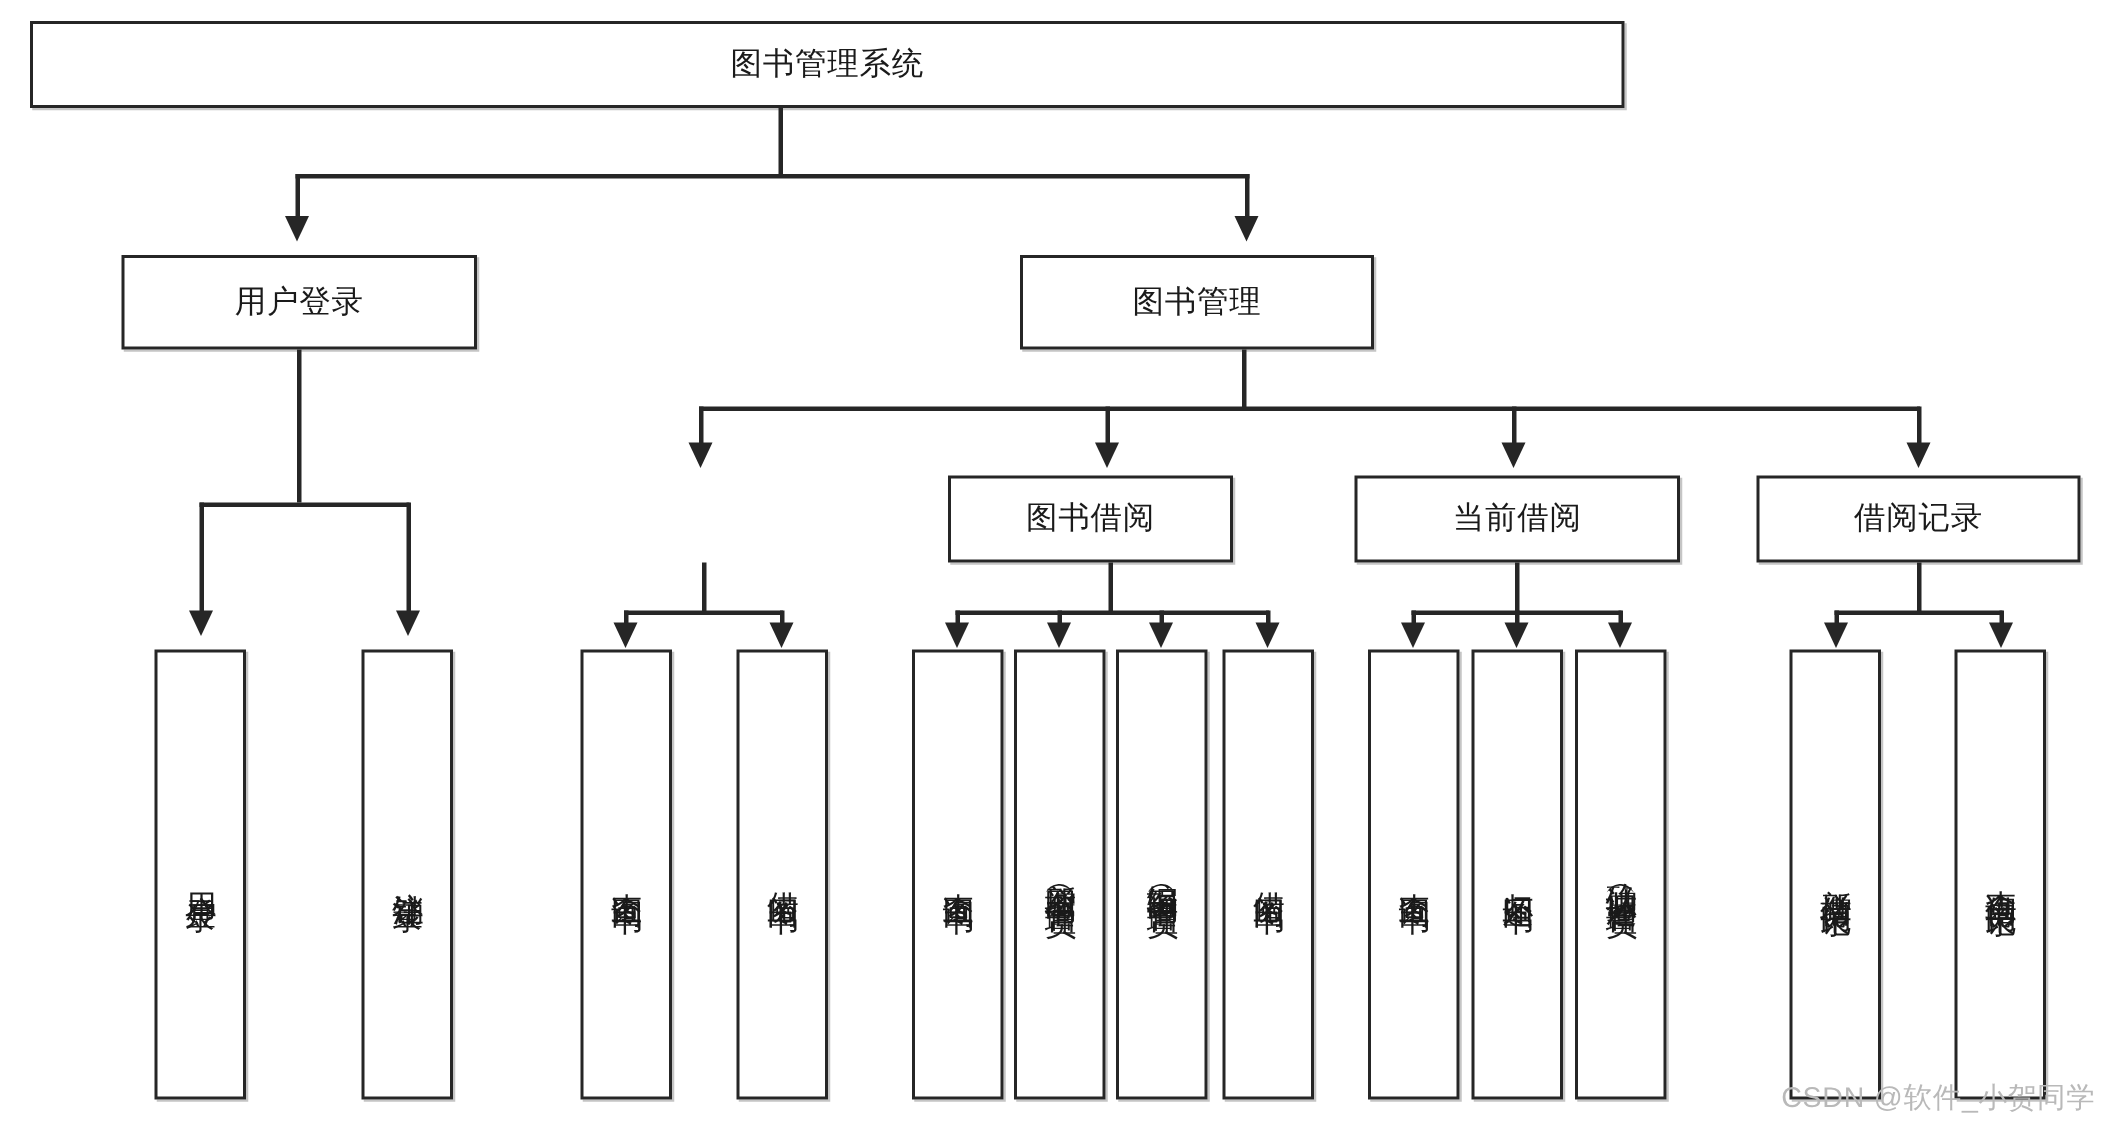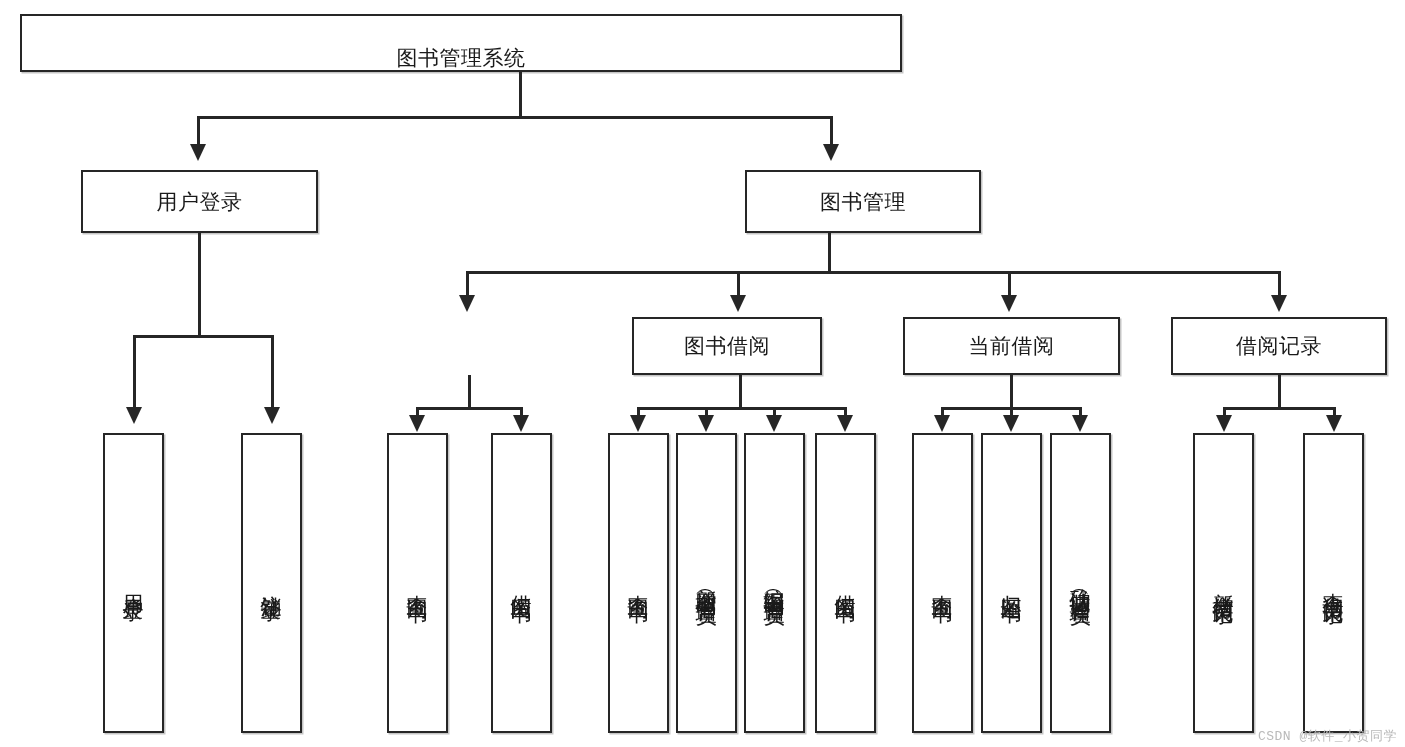--- a/index.html
+++ b/index.html
@@ -63,49 +63,48 @@
     height: 0;
     border-left: 8px solid transparent;
     border-right: 8px solid transparent;
     border-top: 17px solid #262626;
   }
   
   #watermark {
     position: absolute;
     right: 8px;
     bottom: 2px;
-    font-size: 13px;
+    font-size: 19px;
     color: #b9b9b9;
     white-space: nowrap;
     letter-spacing: 0.5px;
-    font-family: Liberation Mono, monospace;
   }
 </style>
 </head>
 <body>
 
 <div id="canvas">
 
-  <div class="node" id="root" style="left:20px; top:14px; width:882px; height:58px;align-items:flex-end;">
+  <div class="node" id="root" style="left:20px; top:14px; width:1063px; height:58px;">
     <span class="label">图书管理系统</span>
   </div>
 
   <div class="edge v" style="left:519px; top:72px; width:2.5px; height:44px;"></div>
 
   <div class="edge h" style="left:197px; top:116px; width:636px; height:2.5px;"></div>
 
   <div class="edge v" style="left:197px; top:116px; width:2.5px; height:30px;"></div>
   <div class="arrow" style="left:190px; top:144px;"></div>
   <div class="edge v" style="left:830px; top:116px; width:2.5px; height:30px;"></div>
   <div class="arrow" style="left:823px; top:144px;"></div>
 
   <div class="node" style="left:81px; top:170px; width:237px; height:63px;">
     <span class="label">用户登录</span>
   </div>
-  <div class="node" style="left:745px; top:170px; width:236px; height:63px;">
+  <div class="node" style="left:680px; top:170px; width:236px; height:63px;">
     <span class="label">图书管理</span>
   </div>
 
   <div class="edge v" style="left:198px; top:233px; width:2.5px; height:102px;"></div>
   <div class="edge h" style="left:133px; top:335px; width:140px; height:2.5px;"></div>
   <div class="edge v" style="left:133px; top:335px; width:2.5px; height:74px;"></div>
   <div class="arrow" style="left:126px; top:407px;"></div>
   <div class="edge v" style="left:271px; top:335px; width:2.5px; height:74px;"></div>
   <div class="arrow" style="left:264px; top:407px;"></div>
 

